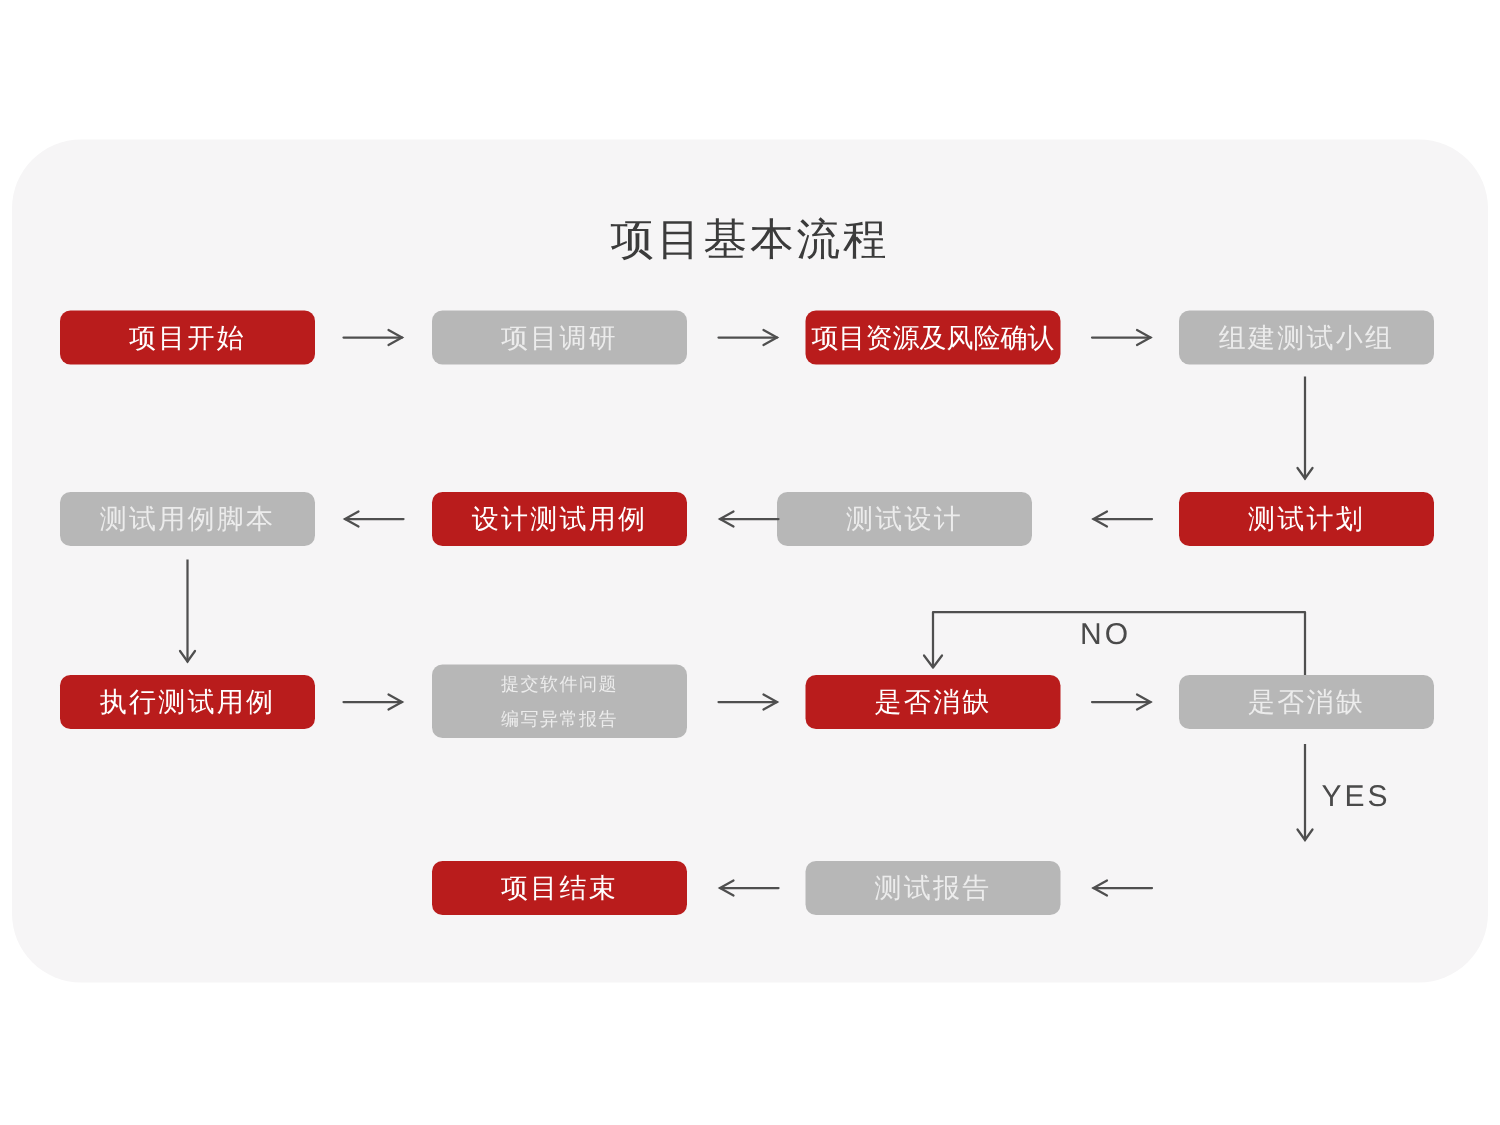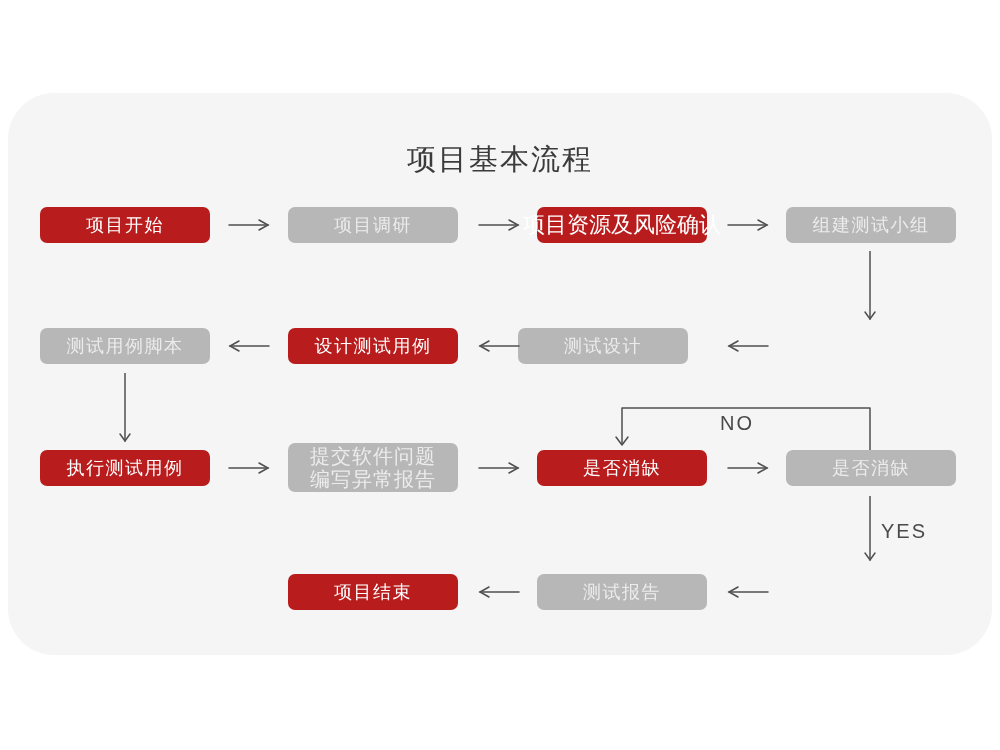--- a/index.html
+++ b/index.html
@@ -36,22 +36,22 @@
     align-items: center;
     justify-content: center;
     font-size: 18px;
     letter-spacing: 1.5px;
     line-height: 1.25;
     text-align: center;
     white-space: nowrap;
   }
   .node.purple { background: #b91c1c; color: #ffffff; }
   .node.gray   { background: #b7b7b7; color: #ececec; }
-  .node.tight  { letter-spacing: 0px; font-size: 22px; }
-  .node.tall   { height: 49px; font-size: 20px; letter-spacing: 1px; line-height: 23px; }
+  .node.tight  { letter-spacing: 0px; font-size: 18px; }
+  .node.tall   { height: 49px; font-size: 12px; letter-spacing: 1px; line-height: 23px; }
 
   .arrow { position: absolute; }
   .arrow svg { display: block; }
 
   .flow-label {
     position: absolute;
     color: #4a4a4a;
     font-size: 20px;
     letter-spacing: 2px;
   }
@@ -82,20 +82,23 @@
 
   <div class="node gray" style="left:40px;  top:328px;">
     <span>测试用例脚本</span>
   </div>
   <div class="node purple" style="left:288px; top:328px;">
     <span>设计测试用例</span>
   </div>
   <div class="node gray" style="left:518px; top:328px;">
     <span>测试设计</span>
   </div>
+  <div class="node purple" style="left:786px; top:328px;">
+    <span>测试计划</span>
+  </div>
 
   <div class="node purple" style="left:40px;  top:450px;justify-content:center;">
     <span>执行测试用例</span>
   </div>
   <div class="node gray tall" style="left:288px; top:443px;">
     <span>提交软件问题</span>
     <span>编写异常报告</span>
   </div>
   <div class="node purple" style="left:537px; top:450px;">
     <span>是否消缺</span>

